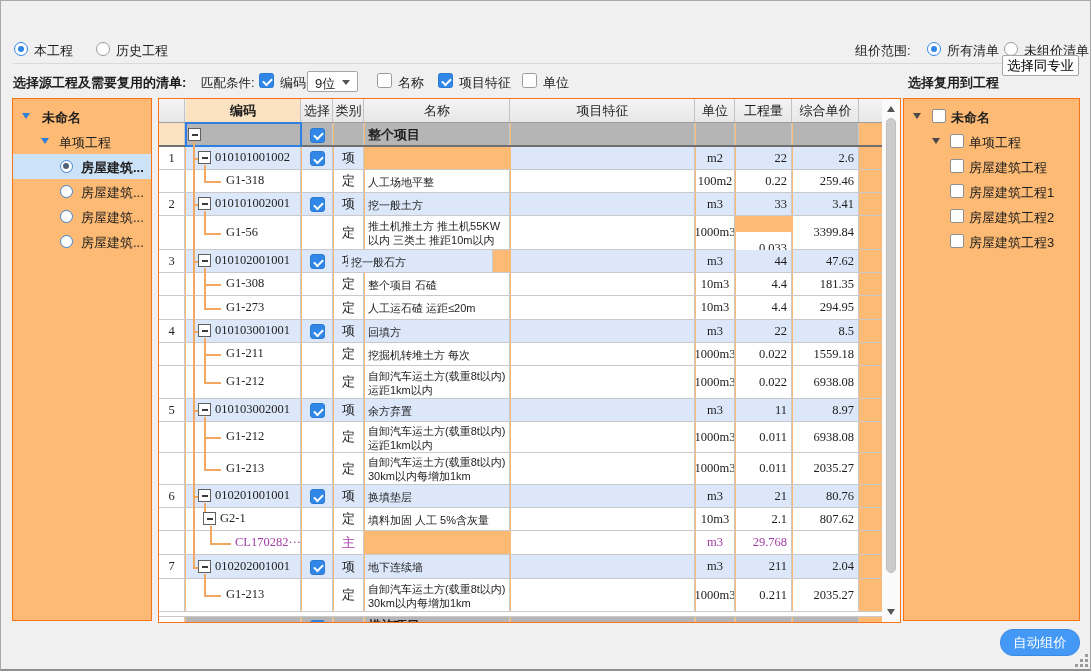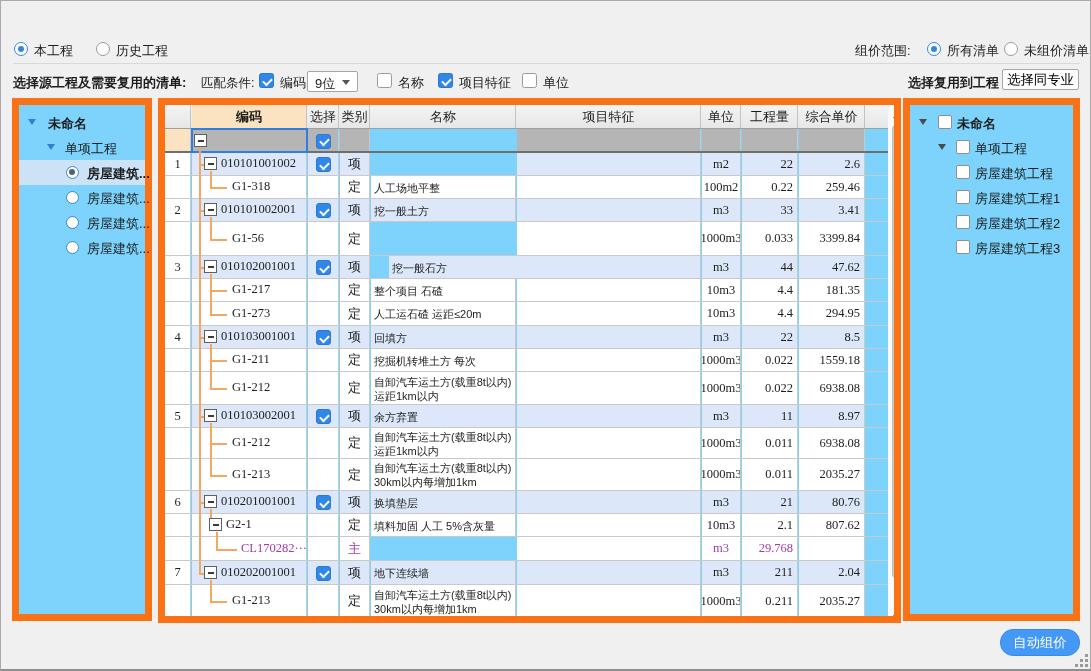--- a/index.html
+++ b/index.html
@@ -26,24 +26,24 @@
   .radio.sel:after { content:""; position:absolute; left:2.6px; top:2.6px; width:6px; height:6px; border-radius:50%; background:#3187e8; }
   .cb { position:absolute; width:15px; height:15px; border-radius:2.5px; background:#fff; border:1px solid #9b9b9b; }
   .cb.on { background:#3187e8; border:1px solid #2a79d2; }
   .cb.on:after { content:""; position:absolute; left:3.2px; top:3.6px; width:7px; height:4px; border-left:2px solid #fff; border-bottom:2px solid #fff; transform:rotate(-45deg); }
   .lbl { position:absolute; white-space:nowrap; }
   .b { font-weight:bold; }
   #sep { position:absolute; left:12px; top:62px; width:1067px; height:1px; background:#d9d9d9; }
   #dropdown { position:absolute; left:306px; top:70px; width:51px; height:21px; background:#fff; border:1px solid #a6a6a6; border-radius:2px; }
   #dropdown .dd-text { position:absolute; left:7px; top:3px; }
   #dropdown .dd-arrow { position:absolute; right:7px; top:8px; width:0; height:0; border-left:4px solid transparent; border-right:4px solid transparent; border-top:5px solid #555; }
-  #btn-same { position:absolute; left:1001px; top:68px; width:77px; height:21px; background:#fdfdfd; border:1px solid #a6a6a6; border-radius:2px; text-align:center; line-height:19px; cursor:pointer; }
-
-  
-  .panel { position:absolute; background:#7dd3fc; border:7px solid #f97316;text-decoration:underline; }
+  #btn-same { position:absolute; left:1001px; top:54px; width:77px; height:21px; background:#fdfdfd; border:1px solid #a6a6a6; border-radius:2px; text-align:center; line-height:19px; cursor:pointer; }
+
+  
+  .panel { position:absolute; background:#fdba74; border:1px solid #f97316;text-decoration:underline; }
   #left-panel  { left:11px;  top:97px; width:140px; height:523px; }
   #table-panel { left:157px; top:97px; width:743px; height:525px; overflow:hidden; }
   #right-panel { left:902px; top:97px; width:177px; height:523px; }
 
   
   .tree-row { position:relative; height:25px; }
   .tree-row .hl { position:absolute; left:0; top:0px; width:100%; height:25px; background:#cbe2f7; }
   .tri { position:absolute; top:9px; width:0; height:0; border-left:4.5px solid transparent; border-right:4.5px solid transparent; border-top:6px solid #2f7fd6; }
   .tri.dark { border-top-color:#4a4a4a; }
   .tradio { position:absolute; top:5.5px; width:13px; height:13px; border-radius:50%; background:#fff; border:1.5px solid #3d83d2; }
@@ -164,20 +164,21 @@
         <div class="hc" style="left: 577px; width: 56px;">工程量</div>
         <div class="hc" style="left: 634px; width: 66px;">综合单价</div>
         <div class="hc" style="left: 701px; width: 8px; border-right: none;"></div>
       </div>
     <div id="tbody">
         <div class="trow" style="height: 24px; border-bottom: 2px solid rgb(111, 111, 111);">
           <div class="cell num-cell mono" style="left: 0px; width: 26px; background: rgb(251, 226, 192); line-height: 23px; font-size: 12.5px;"></div>
           <div class="cell code-cell" style="left: 27px; width: 115px; background: rgb(181, 181, 181);"></div>
           <div class="cell sel-cell" style="left: 143px; width: 31px; background: rgb(181, 181, 181);"></div>
           <div class="cell cat-cell" style="left: 175px; width: 30px; background: rgb(181, 181, 181);"></div>
+          <div class="cell name-cell" style="left: 206px; width: 145px; background: rgb(181, 181, 181); font-weight: bold; font-size: 13px;">整个项目</div>
           <div class="cell feat-cell" style="left: 352px; width: 184px; background: rgb(181, 181, 181);"></div>
           <div class="cell unit-cell mono" style="left: 537px; width: 39px; background: rgb(181, 181, 181);"></div>
           <div class="cell r-cell mono qty-cell" style="left: 577px; width: 56px; background: rgb(181, 181, 181);"></div>
           <div class="cell r-cell mono price-cell" style="left: 634px; width: 66px; background: rgb(181, 181, 181); border-right: 1px solid rgb(201, 201, 201);"></div>
           <span class="gcheck" style="left: 151px; top: 4.5px;"></span>
           <div class="focus-cell" style="left: 26px; top: -1px; width: 117px; height: 25px;"></div>
           <span class="mbox" style="left: 29px; top: 5px;"></span>
           <span class="oline" style="left: 34px; top: 19px; width: 1.5px; height: 5px;"></span>
         </div>
         <div class="trow" style="height: 23px;">
@@ -226,35 +227,36 @@
           <span class="oline" style="left: 34px; top: 11px; width: 6px; height: 1.5px;"></span>
           <span class="mbox" style="left: 39px; top: 4px;"></span>
           <span class="oline" style="left: 45px; top: 18px; width: 1.5px; height: 5px;"></span>
           <span class="code-text mono" style="left: 56px; top: 3px;">010101002001</span>
         </div>
         <div class="trow" style="height: 34px;">
           <div class="cell num-cell mono" style="left: 0px; width: 26px; background: rgb(255, 255, 255); line-height: 33px; font-size: 12.5px;"></div>
           <div class="cell code-cell" style="left: 27px; width: 115px; background: rgb(255, 255, 255);"></div>
           <div class="cell sel-cell" style="left: 143px; width: 31px; background: rgb(255, 255, 255);"></div>
           <div class="cell cat-cell" style="left: 175px; width: 30px; background: rgb(255, 255, 255);">定</div>
+          <div class="cell name-cell" style="left: 206px; width: 145px; background: rgb(255, 255, 255);">推土机推土方 推土机55KW以内 三类土 推距10m以内</div>
           <div class="cell feat-cell" style="left: 352px; width: 184px; background: rgb(255, 255, 255);"></div>
           <div class="cell unit-cell mono" style="left: 537px; width: 39px; background: rgb(255, 255, 255);">1000m3</div>
-          <div class="cell r-cell mono qty-cell" style="left: 577px; width: 56px; background: rgb(255, 255, 255);">0.033</div>
+          <div class="cell r-cell mono qty-cell" style="left: 577px; width: 56px; background: rgb(255, 255, 255); margin-top: 16px;">0.033</div>
           <div class="cell r-cell mono price-cell" style="left: 634px; width: 66px; background: rgb(255, 255, 255); border-right: 1px solid rgb(201, 201, 201);">3399.84</div>
           <span class="oline" style="left: 34px; top: 0px; width: 1.5px; height: 34px;"></span>
           <span class="oline" style="left: 45px; top: 0px; width: 1.5px; height: 17px;"></span>
           <span class="oline" style="left: 45px; top: 17px; width: 17px; height: 1.5px;"></span>
           <span class="code-text mono" style="left: 67px; top: 9px;">G1-56</span>
         </div>
         <div class="trow" style="height: 23px;">
           <div class="cell num-cell mono" style="left: 0px; width: 26px; background: rgb(255, 255, 255); line-height: 22px; font-size: 12.5px;">3</div>
           <div class="cell code-cell" style="left: 27px; width: 115px; background: rgb(220, 232, 250);"></div>
           <div class="cell sel-cell" style="left: 143px; width: 31px; background: rgb(220, 232, 250);"></div>
           <div class="cell cat-cell" style="left: 175px; width: 30px; background: rgb(220, 232, 250);">项</div>
-          <div class="cell name-cell" style="left: 224px; width: 145px; background: rgb(220, 232, 250);">挖一般石方</div>
+          <div class="cell name-cell" style="left: 189px; width: 145px; background: rgb(220, 232, 250);">挖一般石方</div>
           <div class="cell feat-cell" style="left: 352px; width: 184px; background: rgb(220, 232, 250);"></div>
           <div class="cell unit-cell mono" style="left: 537px; width: 39px; background: rgb(220, 232, 250);">m3</div>
           <div class="cell r-cell mono qty-cell" style="left: 577px; width: 56px; background: rgb(220, 232, 250);">44</div>
           <div class="cell r-cell mono price-cell" style="left: 634px; width: 66px; background: rgb(220, 232, 250); border-right: 1px solid rgb(201, 201, 201);">47.62</div>
           <span class="gcheck" style="left: 151px; top: 4px;"></span>
           <span class="oline" style="left: 34px; top: 0px; width: 1.5px; height: 23px;"></span>
           <span class="oline" style="left: 34px; top: 11px; width: 6px; height: 1.5px;"></span>
           <span class="mbox" style="left: 39px; top: 4px;"></span>
           <span class="oline" style="left: 45px; top: 18px; width: 1.5px; height: 5px;"></span>
           <span class="code-text mono" style="left: 56px; top: 3px;">010102001001</span>
@@ -265,21 +267,21 @@
           <div class="cell sel-cell" style="left: 143px; width: 31px; background: rgb(255, 255, 255);"></div>
           <div class="cell cat-cell" style="left: 175px; width: 30px; background: rgb(255, 255, 255);">定</div>
           <div class="cell name-cell" style="left: 206px; width: 145px; background: rgb(255, 255, 255);">整个项目 石碴</div>
           <div class="cell feat-cell" style="left: 352px; width: 184px; background: rgb(255, 255, 255);"></div>
           <div class="cell unit-cell mono" style="left: 537px; width: 39px; background: rgb(255, 255, 255);">10m3</div>
           <div class="cell r-cell mono qty-cell" style="left: 577px; width: 56px; background: rgb(255, 255, 255);">4.4</div>
           <div class="cell r-cell mono price-cell" style="left: 634px; width: 66px; background: rgb(255, 255, 255); border-right: 1px solid rgb(201, 201, 201);">181.35</div>
           <span class="oline" style="left: 34px; top: 0px; width: 1.5px; height: 23px;"></span>
           <span class="oline" style="left: 45px; top: 0px; width: 1.5px; height: 23px;"></span>
           <span class="oline" style="left: 45px; top: 11px; width: 17px; height: 1.5px;"></span>
-          <span class="code-text mono" style="left: 67px; top: 3px;">G1-217</span>
+          <span class="code-text mono" style="left: 67px; top: 3px;">G1-308</span>
         </div>
         <div class="trow" style="height: 24px;">
           <div class="cell num-cell mono" style="left: 0px; width: 26px; background: rgb(255, 255, 255); line-height: 23px; font-size: 12.5px;"></div>
           <div class="cell code-cell" style="left: 27px; width: 115px; background: rgb(255, 255, 255);"></div>
           <div class="cell sel-cell" style="left: 143px; width: 31px; background: rgb(255, 255, 255);"></div>
           <div class="cell cat-cell" style="left: 175px; width: 30px; background: rgb(255, 255, 255);">定</div>
           <div class="cell name-cell" style="left: 206px; width: 145px; background: rgb(255, 255, 255);">人工运石碴 运距≤20m</div>
           <div class="cell feat-cell" style="left: 352px; width: 184px; background: rgb(255, 255, 255);"></div>
           <div class="cell unit-cell mono" style="left: 537px; width: 39px; background: rgb(255, 255, 255);">10m3</div>
           <div class="cell r-cell mono qty-cell" style="left: 577px; width: 56px; background: rgb(255, 255, 255);">4.4</div>

